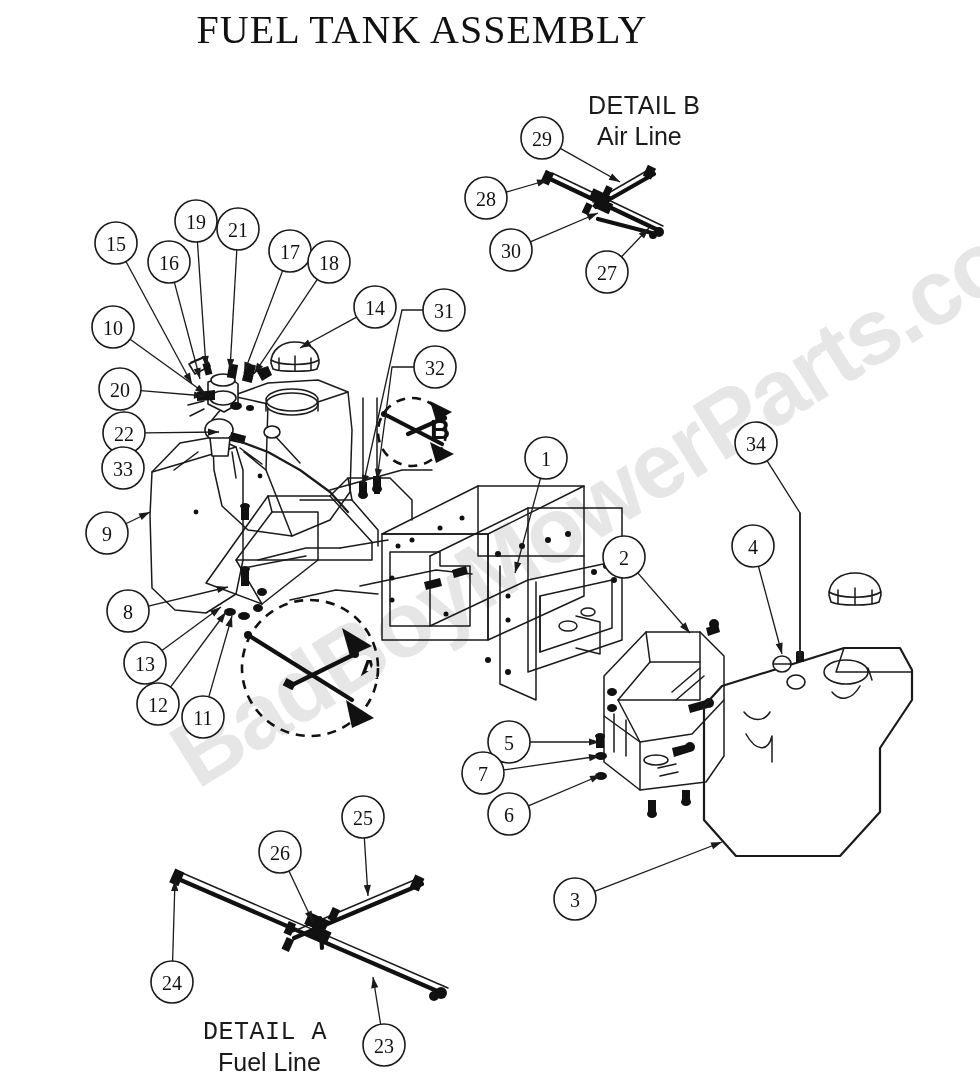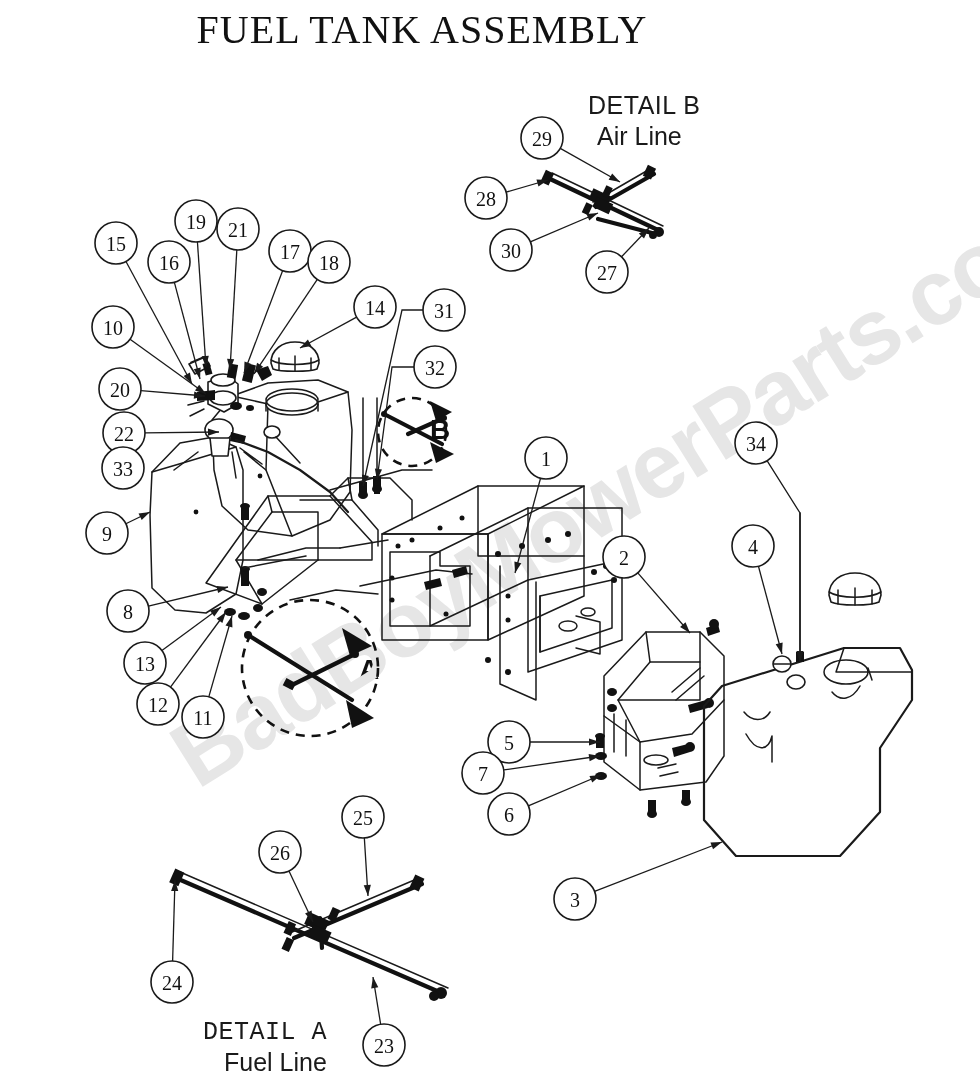--- a/index.html
+++ b/index.html
@@ -44,21 +44,21 @@
   .detail-sub {
     position: absolute;
     font-family: "Liberation Sans", sans-serif;
     font-size: 25px;
     color: #1a1a1a;
     white-space: nowrap;
   }
   #detail-b-title { left: 588px; top: 91px; }
   #detail-b-sub   { left: 597px; top: 122px; }
   #detail-a-title { left: 203px; top: 1018px; font-family: Liberation Mono, monospace; }
-  #detail-a-sub   { left: 224px; top: 1048px; }
+  #detail-a-sub   { left: 218px; top: 1048px; }
 
   .section-letter {
     position: absolute;
     font-family: "Liberation Sans", sans-serif;
     font-size: 28px;
     font-weight: 700;
     color: #111111;
   }
   #section-letter-b { left: 430px; top: 414px; }
   #section-letter-a { left: 359px; top: 654px; }

